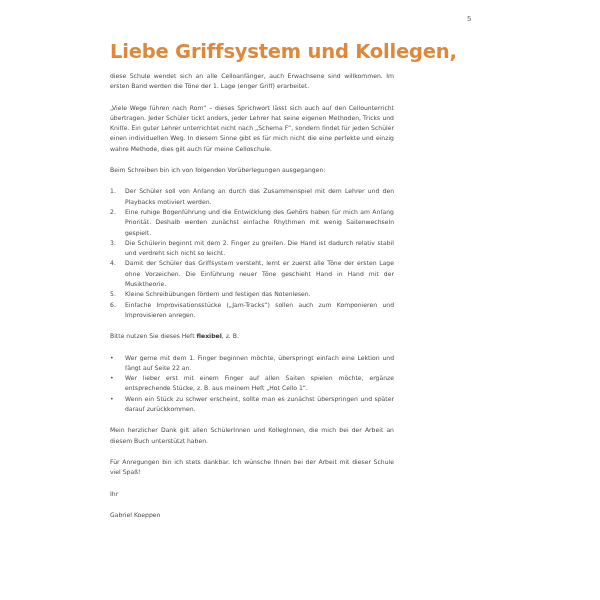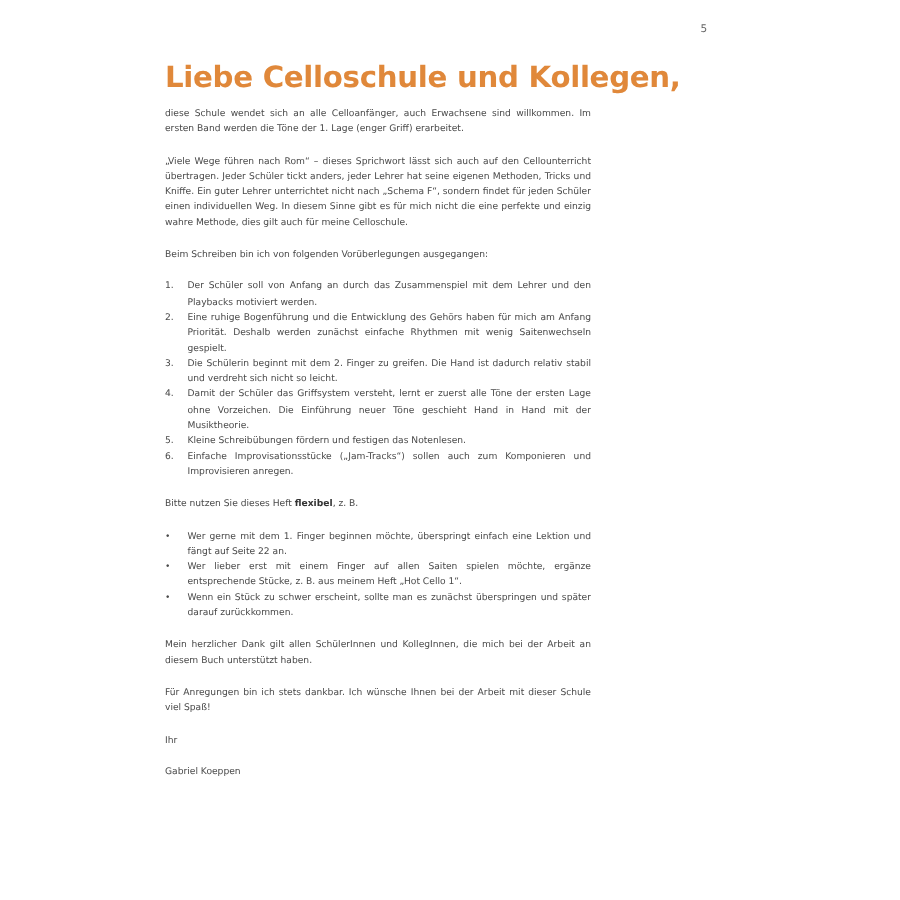--- a/index.html
+++ b/index.html
@@ -12,21 +12,21 @@
   .li { position: relative; padding-left: 15px; font-size: 6.1px; line-height: 10.3px; text-align: justify; }
   .marker { position: absolute; left: 0; top: 0; }
   b { color: #333; }
 </style>
 </head>
 <body>
 
 <div class="page-number">5</div>
 
 <div class="content">
-  <h1 class="title">Liebe Celloschule und Kollegen,</h1>
+  <h1 class="title">Liebe Griffsystem und Kollegen,</h1>
 
   <p class="p">diese Schule wendet sich an alle Celloanfänger, auch Erwachsene sind willkommen. Im ersten Band werden die Töne der 1. Lage (enger Griff) erarbeitet.</p>
   <p class="p">„Viele Wege führen nach Rom“ – dieses Sprichwort lässt sich auch auf den Cellounterricht übertragen. Jeder Schüler tickt anders, jeder Lehrer hat seine eigenen Methoden, Tricks und Kniffe. Ein guter Lehrer unterrichtet nicht nach „Schema F“, sondern findet für jeden Schüler einen individuellen Weg. In diesem Sinne gibt es für mich nicht die eine perfekte und einzig wahre Methode, dies gilt auch für meine Celloschule.</p>
   <p class="p">Beim Schreiben bin ich von folgenden Vorüberlegungen ausgegangen:</p>
 
   <div class="list">
     <div class="li"><span class="marker">1.</span><span>Der Schüler soll von Anfang an durch das Zusammenspiel mit dem Lehrer und den Playbacks motiviert werden.</span></div>
     <div class="li"><span class="marker">2.</span><span>Eine ruhige Bogenführung und die Entwicklung des Gehörs haben für mich am Anfang Priorität. Deshalb werden zunächst einfache Rhythmen mit wenig Saitenwechseln gespielt.</span></div>
     <div class="li"><span class="marker">3.</span><span>Die Schülerin beginnt mit dem 2. Finger zu greifen.  Die Hand ist dadurch relativ stabil und verdreht sich nicht so leicht.</span></div>
     <div class="li"><span class="marker">4.</span><span>Damit der Schüler das Griffsystem versteht, lernt er zuerst alle Töne der ersten Lage ohne Vorzeichen. Die Einführung neuer Töne geschieht Hand in Hand mit der Musiktheorie.</span></div>

